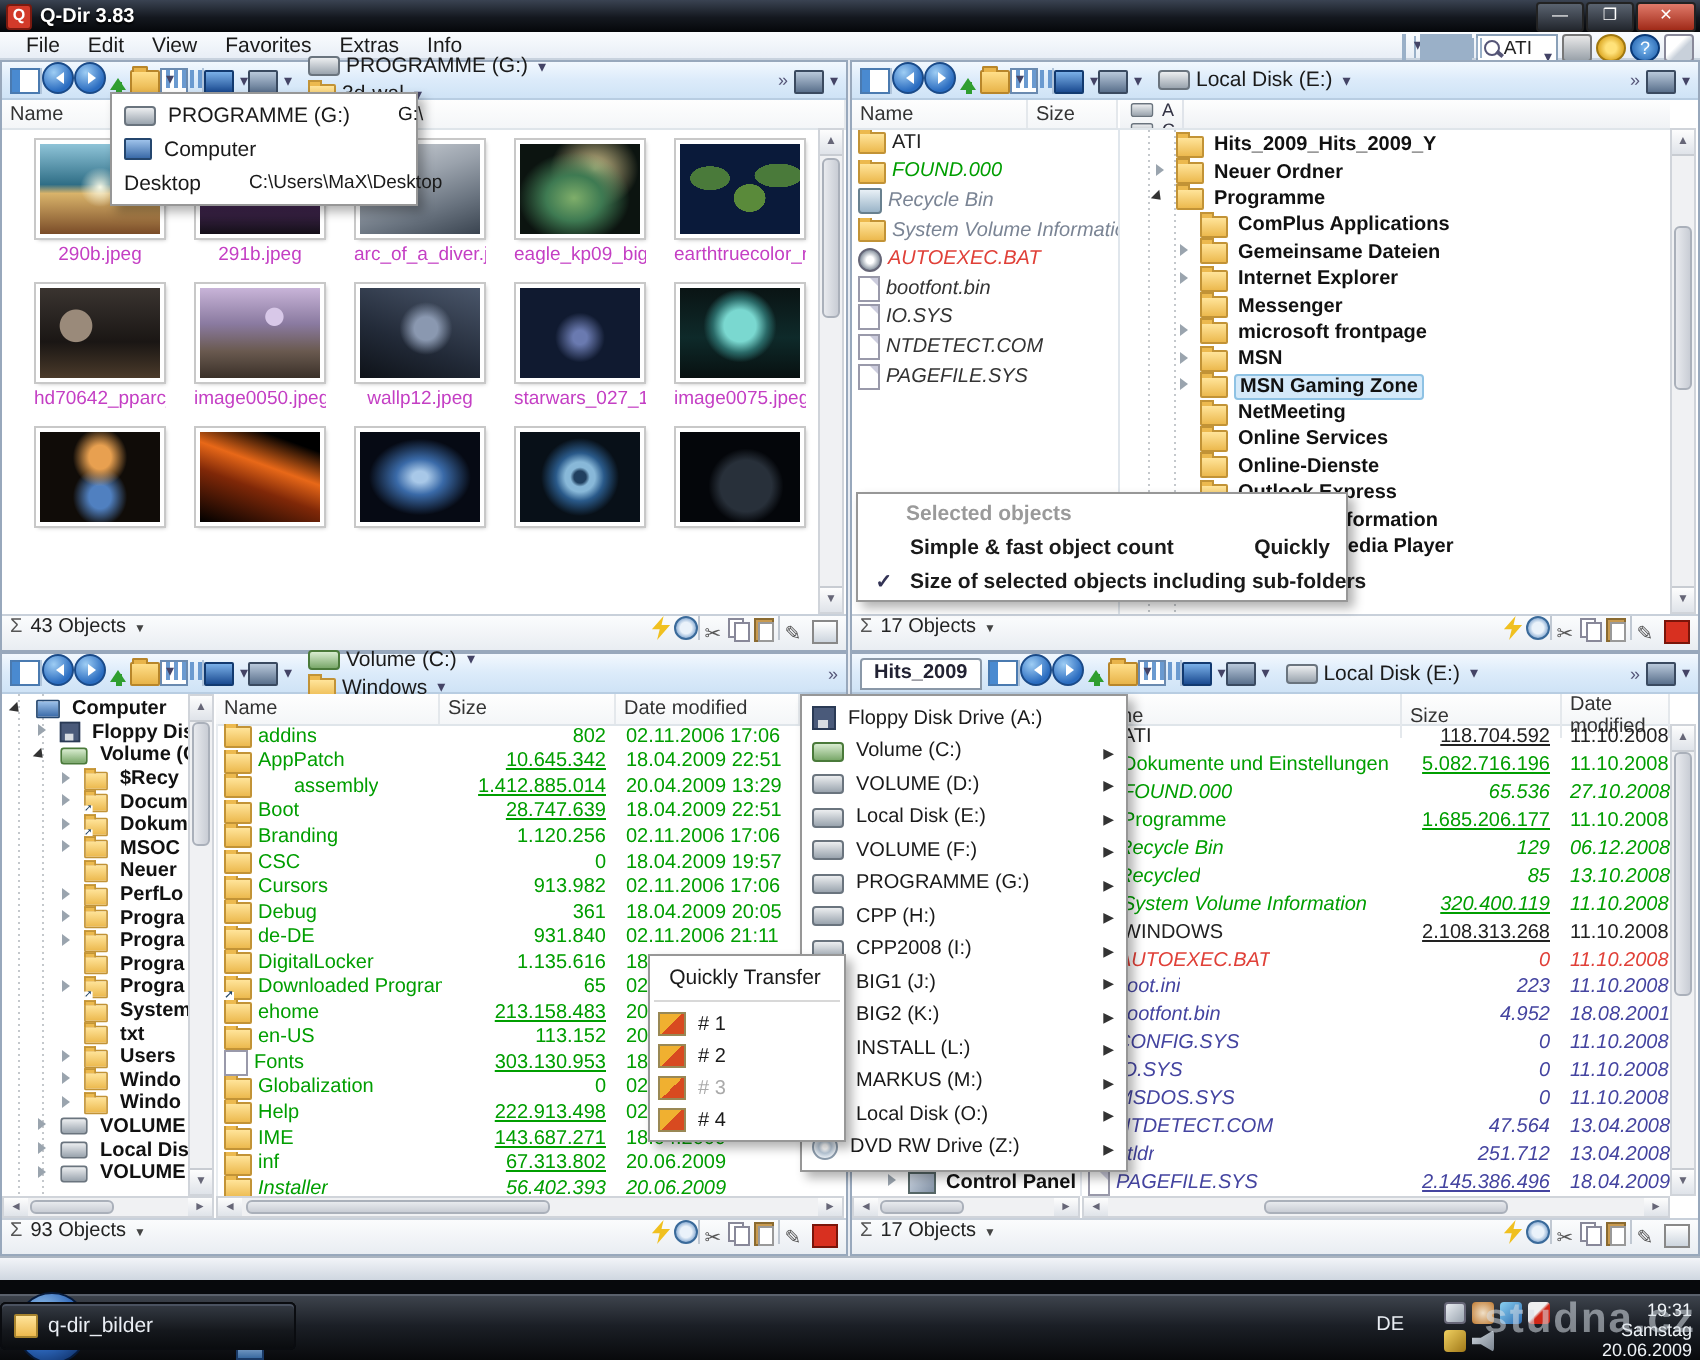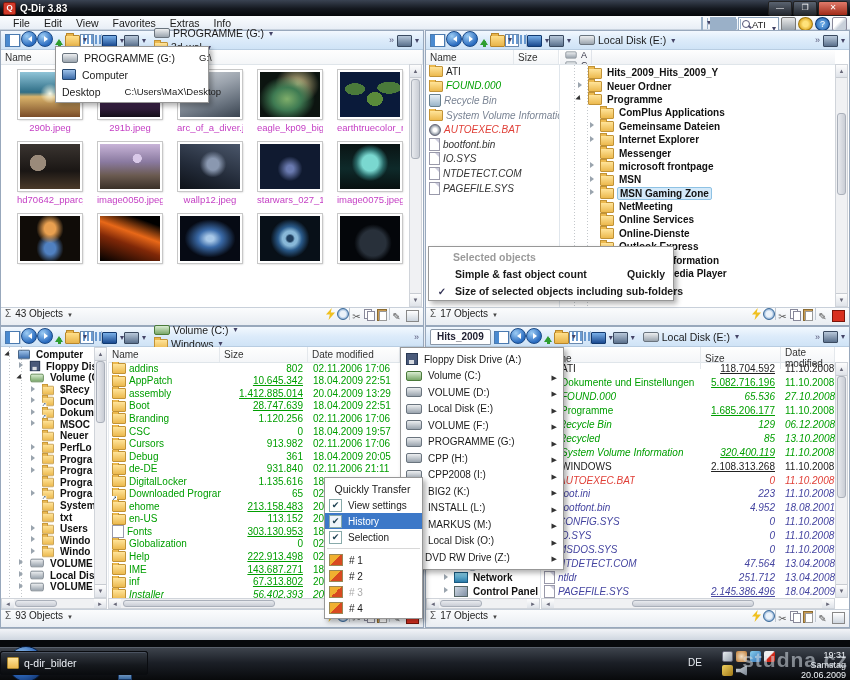--- a/index.html
+++ b/index.html
@@ -761,21 +761,21 @@
               <span style="overflow:hidden;">AppPatch</span>
             </span>
           <span class="sz u">10.645.342</span>
           <span class="dt">18.04.2009 22:51</span>
           <span class="ty">5 / 22</span>
         </div>
 
         <div class="lrow green" style="grid-template-columns:112px 88px 92px 1fr;height:12.55px;">
           <span class="nm">
               <span class="ic folder"></span>
-              <span style="overflow:hidden;">assembly</span>
+              <span style="overflow:hidden;margin-left:18px;">assembly</span>
             </span>
           <span class="sz u">1.412.885.014</span>
           <span class="dt">20.04.2009 13:29</span>
           <span class="ty">2081 /</span>
         </div>
 
         <div class="lrow green" style="grid-template-columns:112px 88px 92px 1fr;height:12.55px;">
           <span class="nm">
               <span class="ic folder"></span>
               <span style="overflow:hidden;">Boot</span>
@@ -1280,20 +1280,25 @@
         <span style="font-size:10px;">CPP (H:)</span>
         <span class="sub"></span>
       </div>
 
       <div class="pm-item" style="height:12.5px;padding:2px 6px 2px 5px;">
         <span class="ic drive"></span>
         <span style="font-size:10px;">CPP2008 (I:)</span>
         <span class="sub"></span>
       </div>
 
+      <div class="pm-item" style="height:12.5px;padding:2px 6px 2px 5px;">
+        <span class="ic drive"></span>
+        <span style="font-size:10px;">BIG1 (J:)</span>
+        <span class="sub"></span>
+      </div>
 
       <div class="pm-item" style="height:12.5px;padding:2px 6px 2px 5px;">
         <span class="ic drive"></span>
         <span style="font-size:10px;">BIG2 (K:)</span>
         <span class="sub"></span>
       </div>
 
       <div class="pm-item" style="height:12.5px;padding:2px 6px 2px 5px;">
         <span class="ic drive"></span>
         <span style="font-size:10px;">INSTALL (L:)</span>
@@ -1317,36 +1322,20 @@
         <span class="ic disc"></span>
         <span style="font-size:10px;">DVD RW Drive (Z:)</span>
         <span class="sub"></span>
       </div>
     </div>
   </div>
 
   <div class="popup" style="left:324px;top:477px;width:97px;z-index:70;padding:2px 0;">
     <div class="pm-item" style="justify-content:center;height:13px;">
       <span>Quickly Transfer</span>
-    </div>
-    <div>
-      <div class="pm-item" style="height:12px;padding:2px 4px;">
-        <span class="chkbox"></span>
-        <span style="font-size:10px;">View settings</span>
-      </div>
-
-      <div class="pm-item pm-sel" style="height:12px;padding:2px 4px;">
-        <span class="chkbox"></span>
-        <span style="font-size:10px;">History</span>
-      </div>
-
-      <div class="pm-item" style="height:12px;padding:2px 4px;">
-        <span class="chkbox"></span>
-        <span style="font-size:10px;">Selection</span>
-      </div>
     </div>
     <div style="height:1px;background:#d8d8d8;margin:3px 2px;"></div>
     <div>
       <div class="pm-item" style="height:12px;padding:2px 4px;">
         <span class="slotic"></span>
         <span style="font-size:10px;"># 1</span>
       </div>
 
       <div class="pm-item" style="height:12px;padding:2px 4px;">
         <span class="slotic"></span>

